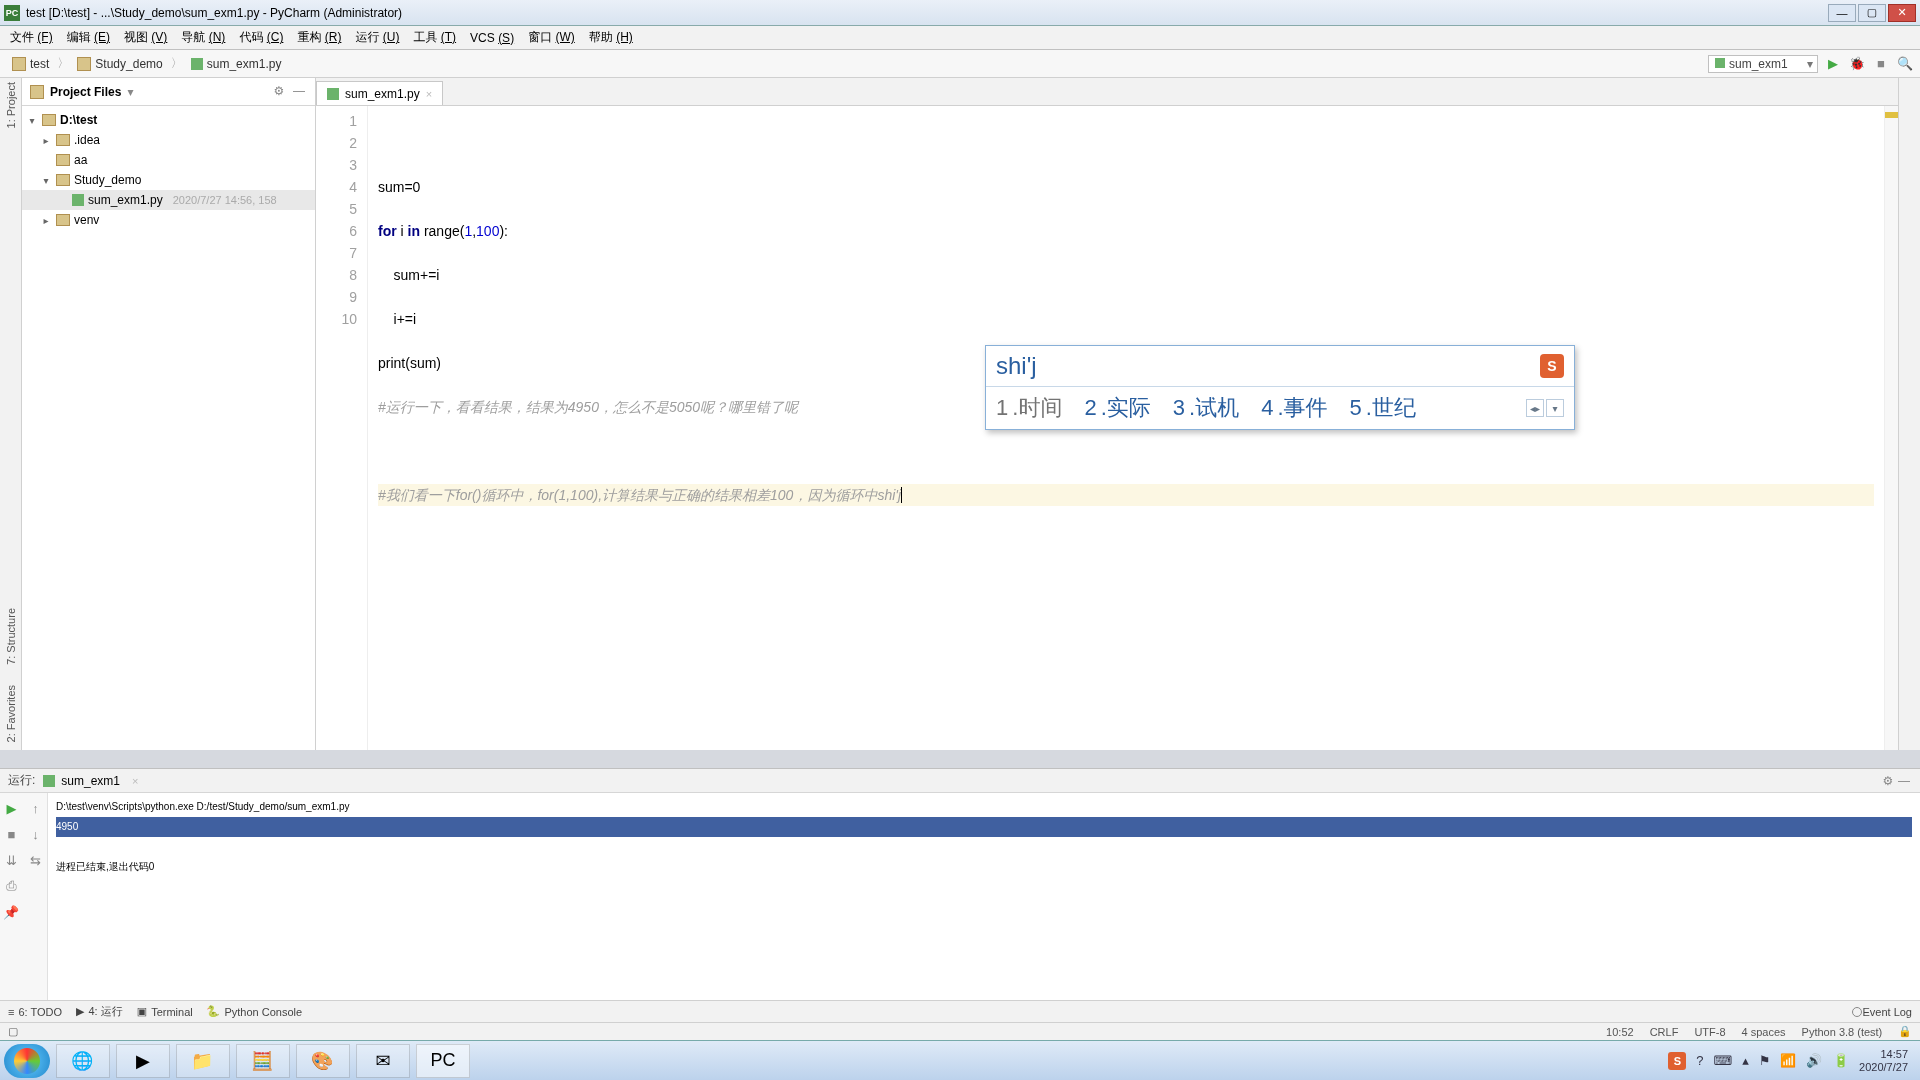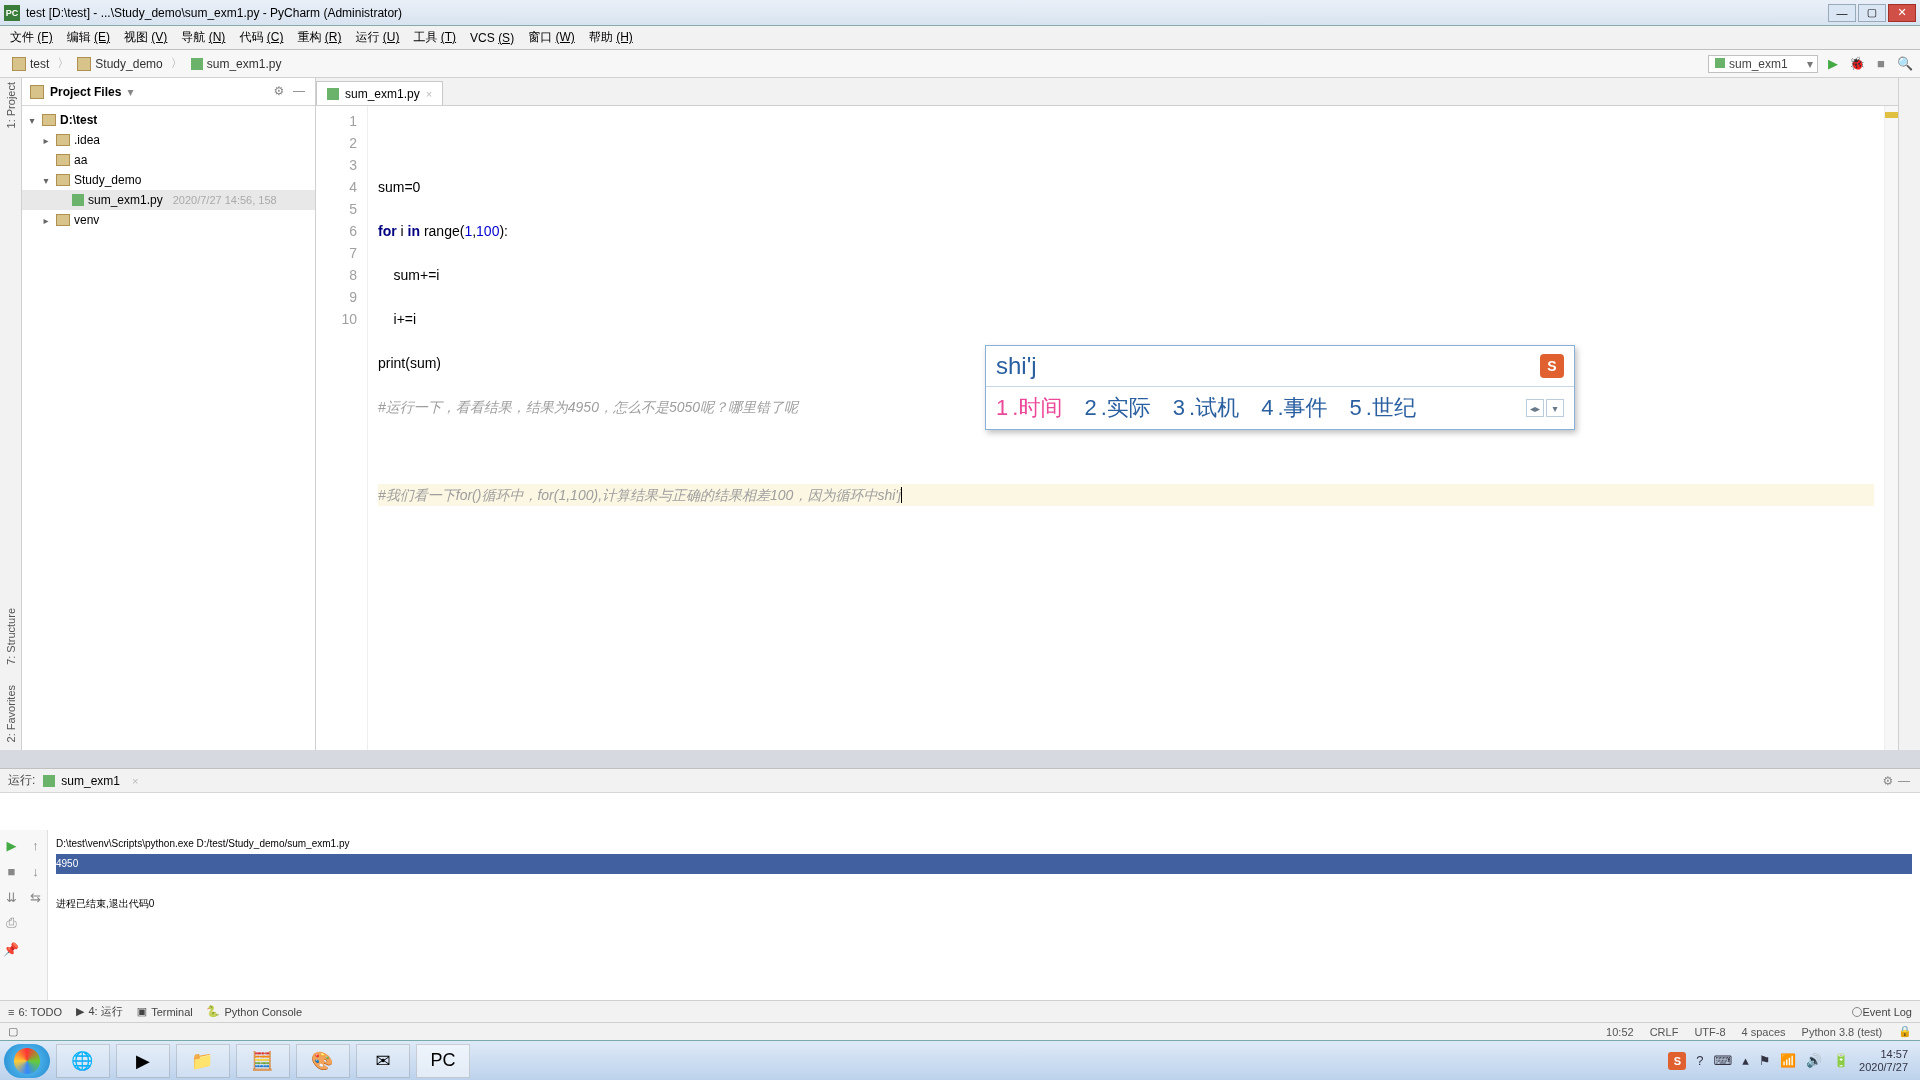--- a/index.html
+++ b/index.html
@@ -81,26 +81,26 @@
 .rightstrip{width:14px;background:#f7f7f7;border-left:1px solid #eee;}
 .rightstrip .warn{height:6px;background:#e0c040;margin-top:6px;}
 
 
 .ime { position:absolute; left:985px; top:345px; width:590px; background:#fff; border:1px solid #88b0d8; box-shadow:2px 3px 6px rgba(0,0,0,0.25);}
 .ime .inputline{border-bottom:1px solid #c8d8e8; padding:6px 10px; font-family:"SimSun","Microsoft YaHei"; font-size:24px; color:#2a5fa0; display:flex; justify-content:space-between; align-items:center;}
 .ime .inputline .logo{width:24px;height:24px;background:#e06030;border-radius:4px;color:#fff;display:flex;align-items:center;justify-content:center;font-size:14px;font-weight:bold;}
 .ime .cands{padding:6px 10px; font-family:"Microsoft YaHei","SimSun"; font-size:22px; display:flex; gap:22px; align-items:center;}
 .ime .cand{color:#2a5fa0;}
 .ime .cand .n{margin-right:4px;}
-.ime .cand.sel{color:#ec4899;}
+.ime .cand.sel{color:#737373;}
 .ime .pagers{margin-left:auto;display:flex;gap:2px;}
 .ime .pager{width:18px;height:18px;border:1px solid #bcd;display:flex;align-items:center;justify-content:center;font-size:10px;color:#678;}
 
 
-.runpanel { position:absolute; left:0; right:0; bottom:40px; height:250px; background:#fff; border-top:1px solid #c0c0c0; display:flex; flex-direction:column;gap:37px;}
+.runpanel { position:absolute; left:0; right:0; bottom:40px; height:250px; background:#fff; border-top:1px solid #c0c0c0; display:flex; flex-direction:column;}
 .runhead { height:24px; background:#f2f2f2; border-bottom:1px solid #d6d6d6; display:flex; align-items:center; padding:0 8px; font-size:12px;}
 .runhead .title{color:#444;}
 .runhead .tab{border:none;background:transparent;padding:3px 8px;height:auto;}
 .runhead .tab .file-ic{background:#6bb36b;}
 .runhead .spacer{flex:1;}
 .runhead .ic{width:16px;color:#888;text-align:center;}
 .runbody{flex:1;display:flex;}
 .runside{width:48px;background:#f7f7f7;border-right:1px solid #e0e0e0;display:flex;flex-direction:column;align-items:center;padding:6px 0;gap:8px;}
 .runside .ic{width:18px;height:18px;color:#888;font-size:13px;display:flex;align-items:center;justify-content:center;}
 .runside .ic.play{color:#4a4;}

